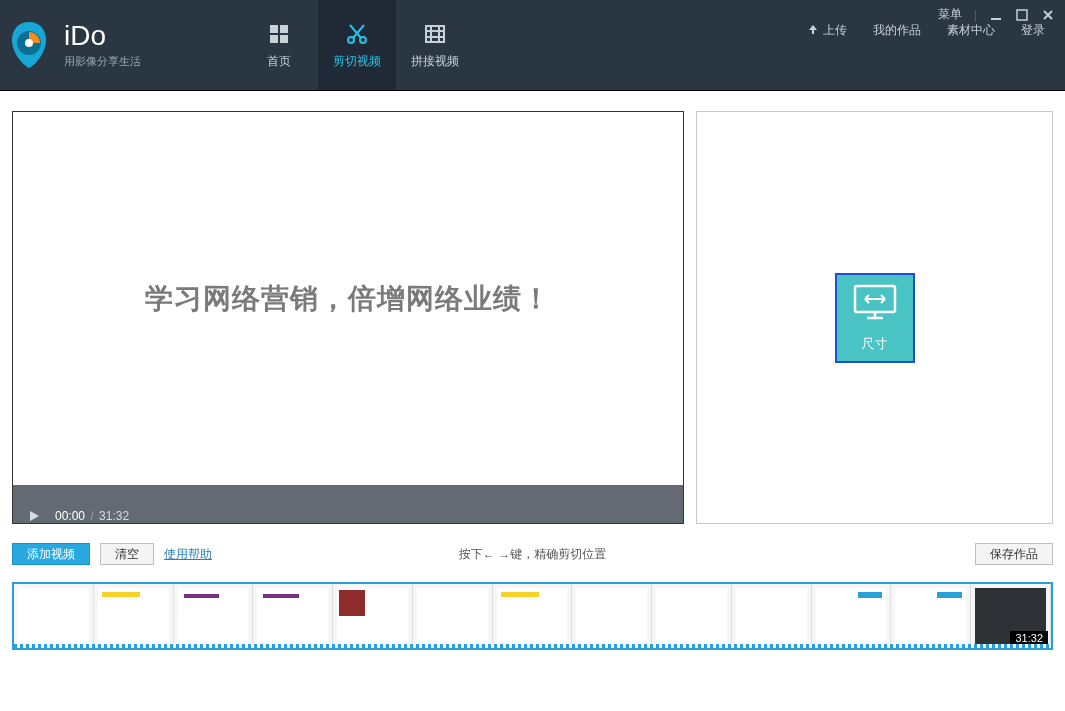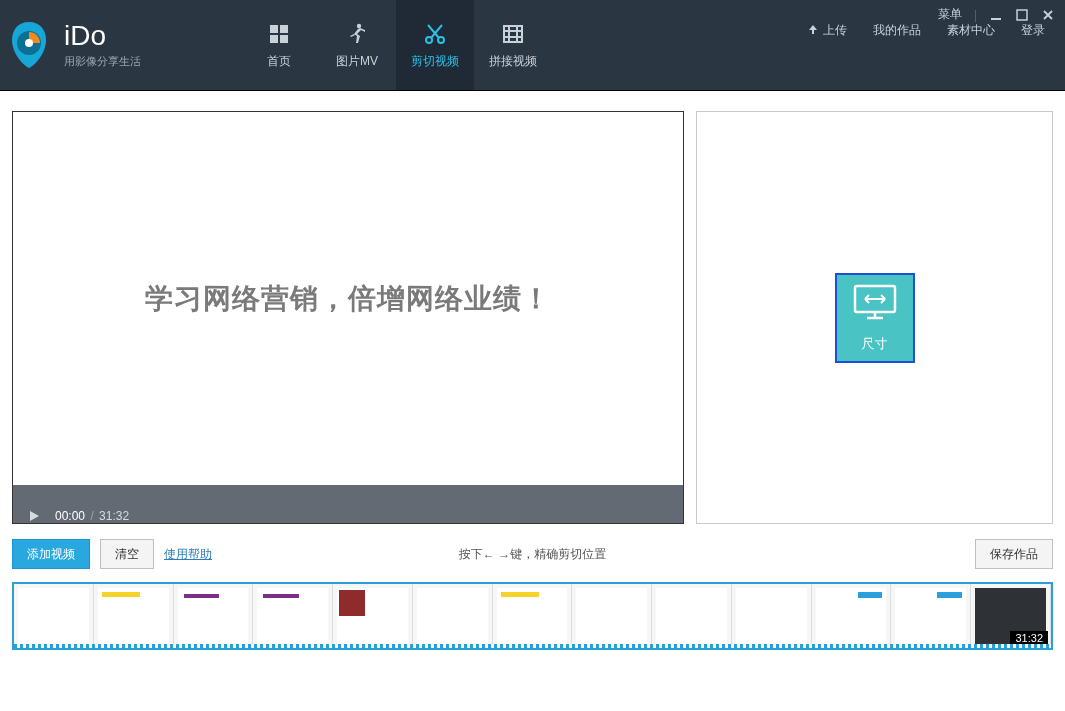--- a/index.html
+++ b/index.html
@@ -185,21 +185,21 @@
 .toolbar-row {
   height: 40px;
   display: flex;
   align-items: center;
   padding: 0 12px;
   gap: 10px;
   font-size: 12px;
   position: relative;
 }
 .btn {
-  height: 30px;
+  height: 22px;
   padding: 0 14px;
   border: 1px solid #bfbfbf;
   background: #f4f4f4;
   display: flex;
   align-items: center;
   cursor: pointer;
   font-size: 12px;
   color: #333;
 }
 .btn.primary {
@@ -307,30 +307,20 @@
     <div class="nav-tab">
       <span class="tab-icon">
         <svg width="24" height="24" viewBox="0 0 24 24">
             <rect x="3" y="3" width="8" height="8" fill="#c8d0d8"></rect>
             <rect x="13" y="3" width="8" height="8" fill="#c8d0d8"></rect>
             <rect x="3" y="13" width="8" height="8" fill="#c8d0d8"></rect>
             <rect x="13" y="13" width="8" height="8" fill="#c8d0d8"></rect>
           </svg>
       </span>
       <span class="tab-label">首页</span>
-    </div>
-    <div class="nav-tab">
-      <span class="tab-icon">
-        <svg width="24" height="24" viewBox="0 0 24 24" fill="#c8d0d8">
-            <circle cx="14" cy="4" r="2.2"></circle>
-            <path d="M13 7 L9 12 L12 14 L11 21 L13 21 L15 14 L12 12 L16 8 L20 10 L20 8 L15 6 Z"></path>
-            <path d="M9 12 L5 14 L6 15 L10 13 Z"></path>
-          </svg>
-      </span>
-      <span class="tab-label">图片MV</span>
     </div>
     <div class="nav-tab active">
       <span class="tab-icon">
         <svg width="26" height="26" viewBox="0 0 26 26" fill="none" stroke="#29c0e7" stroke-width="2">
             <circle cx="7" cy="19" r="3"></circle>
             <circle cx="19" cy="19" r="3"></circle>
             <path d="M9 17 L20 4 M17 17 L6 4"></path>
           </svg>
       </span>
       <span class="tab-label">剪切视频</span>

